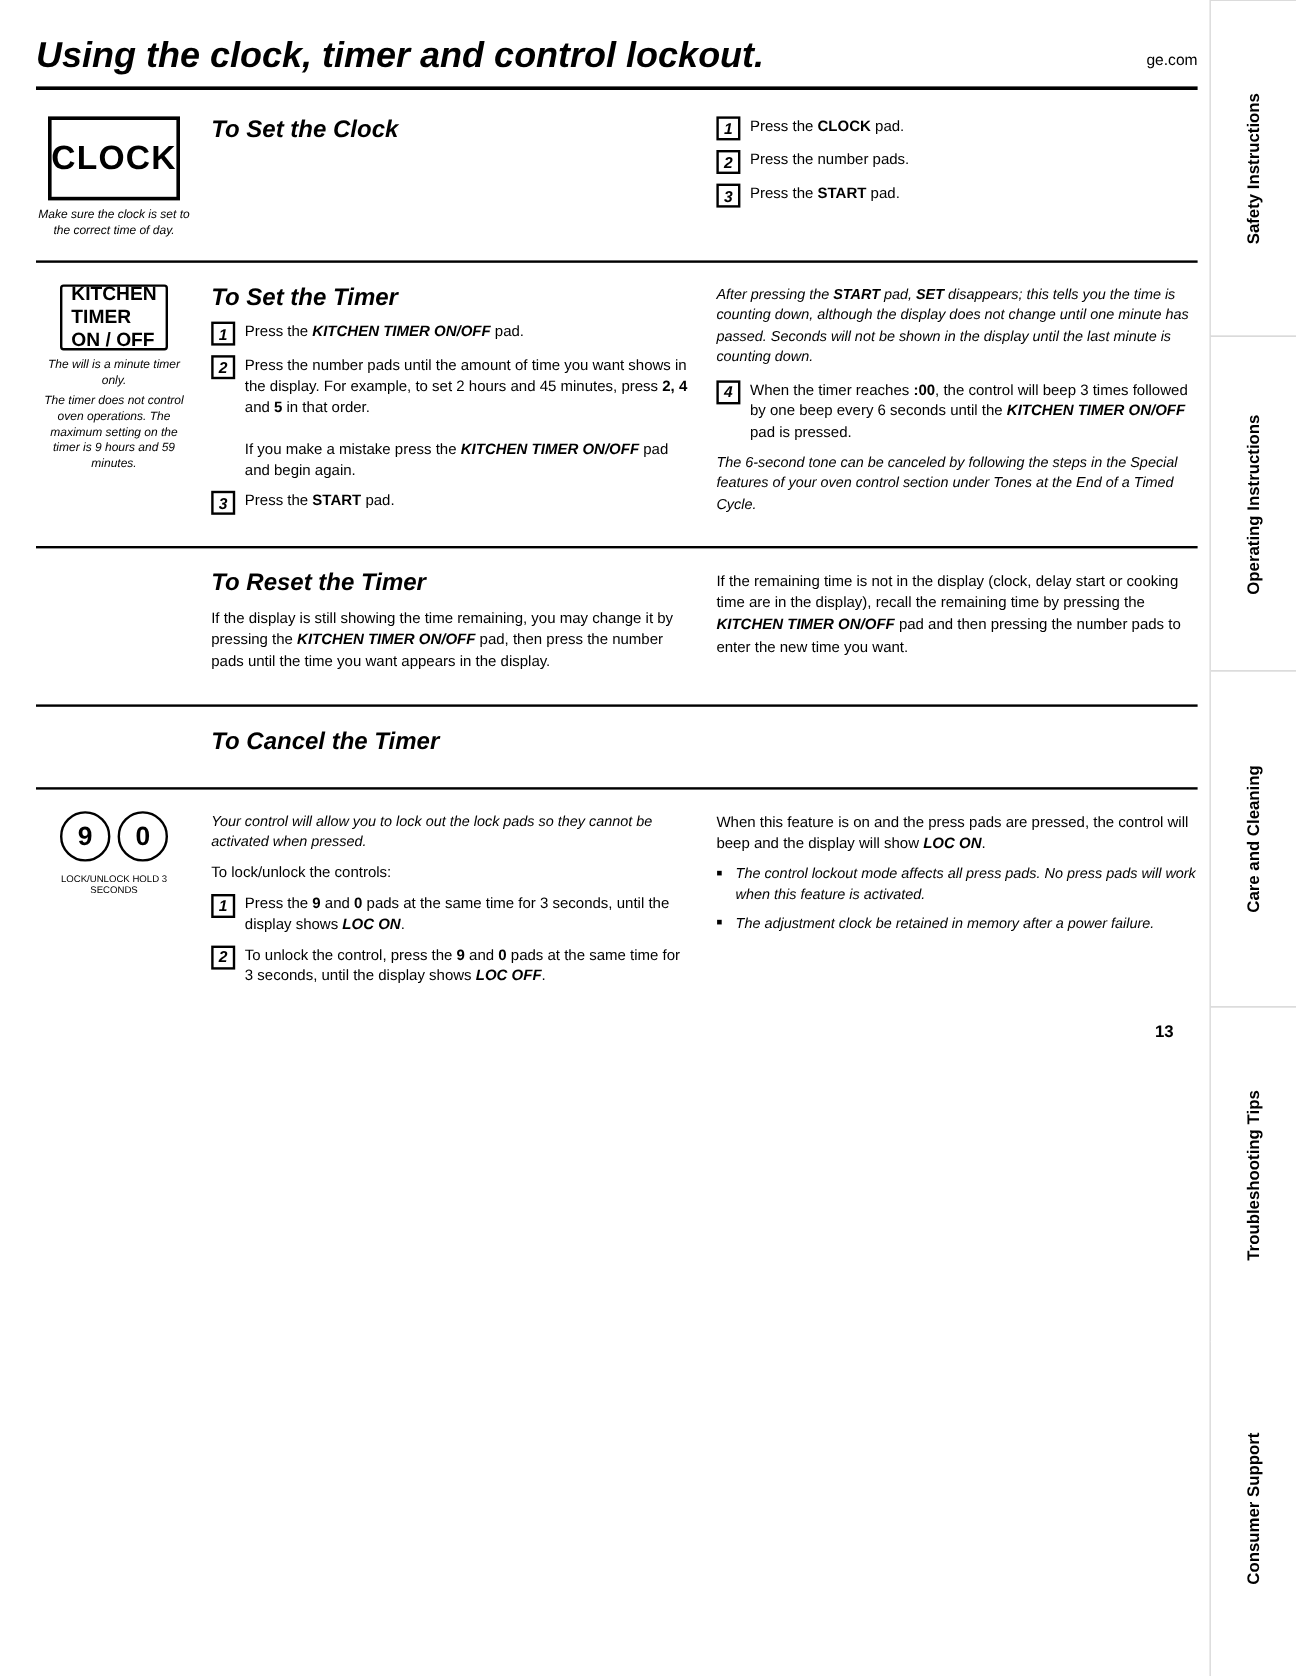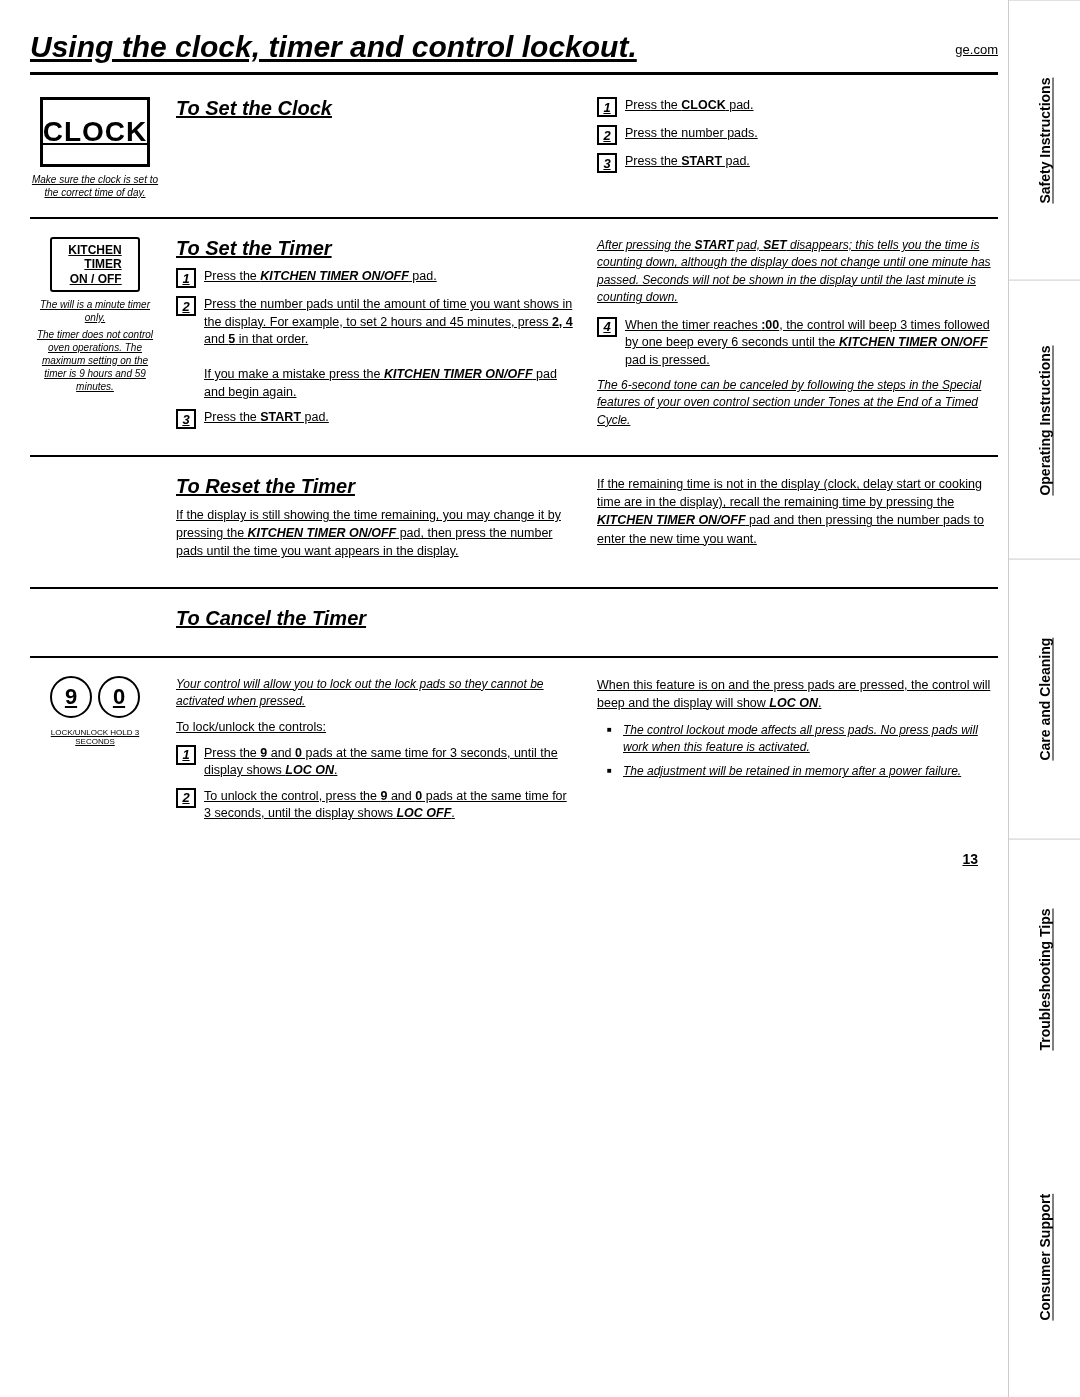--- a/index.html
+++ b/index.html
@@ -10,21 +10,20 @@
       font-size: 13px;
       background: #fff;
       color: #000;
       position: relative;
     }
 
     .page-wrapper {
       display: flex;
       width: 1080px;
       min-height: 1397px;
-      text-decoration: underline;
     }
 
     
     .main-content {
       flex: 1;
       padding: 30px 20px 30px 30px;
       padding-right: 10px;
     }
 
     
@@ -140,23 +139,23 @@
       height: 55px;
       display: flex;
       flex-direction: column;
       align-items: center;
       justify-content: center;
       margin-bottom: 6px;
       border-radius: 3px;
     }
 
     .timer-box-text {
-      font-size: 12px;
-      font-weight: bold;
-      text-align: right;
+      font-size: 16px;
+      font-weight: bold;
+      text-align: left;
       line-height: 1.2;
     }
 
     
     .steps {
       display: flex;
       flex-direction: column;
       gap: 8px;
     }
 
@@ -222,21 +221,21 @@
 
     .lock-label {
       font-size: 8px;
       text-align: center;
       margin-top: 4px;
     }
 
     .bullet-list {
       list-style: none;
       padding: 0;
-      margin: 10px;
+      margin: 0;
     }
 
     .bullet-list li {
       font-size: 12px;
       line-height: 1.4;
       margin-bottom: 8px;
       padding-left: 16px;
       position: relative;
       font-style: italic;
     }
@@ -393,21 +392,21 @@
               <div class="step">
                 <div class="step-num" style="font-style:italic;">2</div>
                 <div class="step-text">To unlock the control, press the <strong>9</strong> and <strong>0</strong> pads at the same time for 3 seconds, until the display shows <strong><em>LOC OFF</em></strong>.</div>
               </div>
             </div>
           </div>
           <div class="col">
             <p>When this feature is on and the press pads are pressed, the control will beep and the display will show <strong><em>LOC ON</em></strong>.</p>
             <ul class="bullet-list">
               <li>The control lockout mode affects all press pads. No press pads will work when this feature is activated.</li>
-              <li>The adjustment will be retained in memory after a power failure.</li>
+              <li>The adjustment clock be retained in memory after a power failure.</li>
             </ul>
           </div>
         </div>
       </div>
     </div>
 
     <div class="page-number">13</div>
 
   </div>
 

